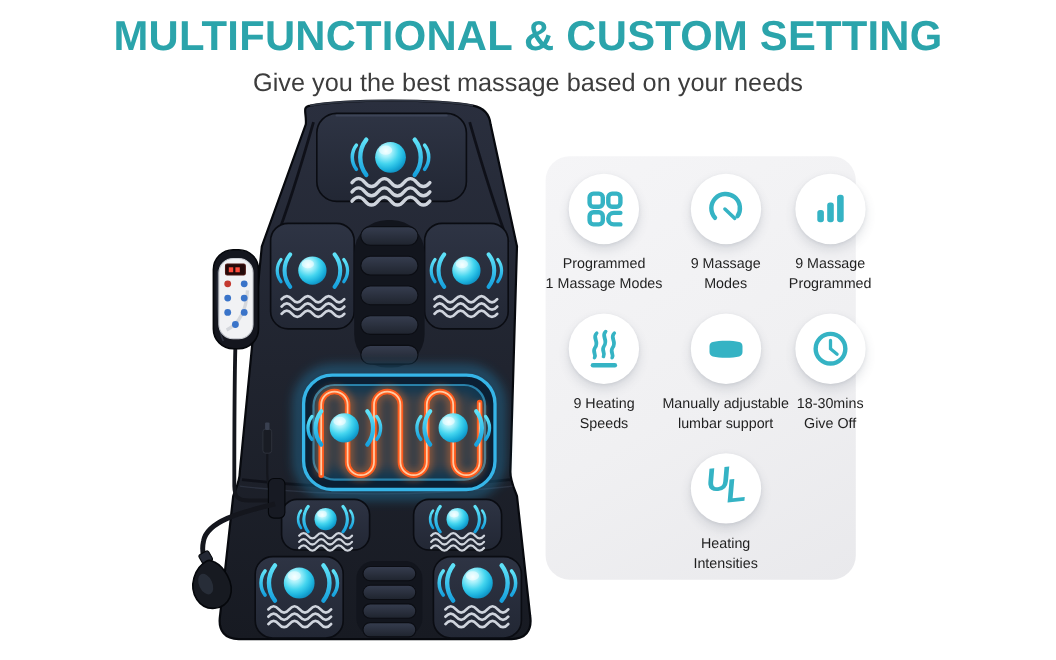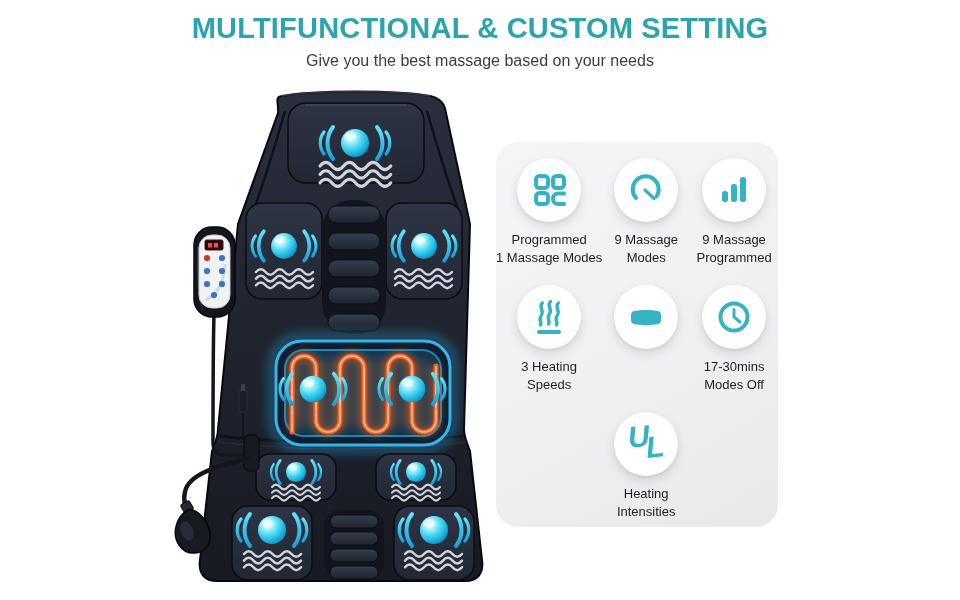--- a/index.html
+++ b/index.html
@@ -1,21 +1,21 @@
 <!DOCTYPE html>
 <html><head>
 <meta charset="utf-8">
 <style>
   html,body{margin:0;padding:0;background:#ffffff;}
   .page{position:relative;width:960px;height:600px;background:#ffffff;overflow:hidden;
         font-family:"Liberation Sans",sans-serif;}
   
   .header{position:absolute;top:12px;left:0;width:100%;text-align:center;}
-  .title{margin:0;font-size:29px;font-weight:bold;color:#2ba4ab;letter-spacing:0.2px;}
-  .subtitle{margin:7px 0 0 0;font-size:16px;color:#3d3d3d;}
+  .title{margin:0;font-size:38px;font-weight:bold;color:#2ba4ab;letter-spacing:0.2px;}
+  .subtitle{margin:7px 0 0 0;font-size:23px;color:#3d3d3d;}
   
   .chair-wrap{position:absolute;left:158px;top:86px;width:340px;height:512px;}
   
   .features-panel{position:absolute;left:496px;top:142px;width:282px;height:385px;
         border-radius:22px;
         background:linear-gradient(150deg,#f5f5f7 0%,#f0f0f2 55%,#e9e9ec 100%);}
   .feature-grid{display:grid;grid-template-columns:repeat(3,1fr);padding-top:16px;
         row-gap:18px;justify-items:center;}
   .feature{display:flex;flex-direction:column;align-items:center;}
   .feature.center-col{grid-column:2;}
@@ -279,43 +279,47 @@
           <svg width="40" height="40" viewBox="0 0 40 40">
             <g fill="none" stroke="#35b3c4" stroke-width="3.4" stroke-linecap="round" transform="skewX(-6)">
               <path d="M14,6 c-4,4 3.5,7.5 0,13 c-2.5,4 2,6 0.5,9"></path>
               <path d="M22,4.5 c-4,4 3.5,7.5 0,13 c-2.5,4 2,6 0.5,9.5"></path>
               <path d="M30,6 c-4,4 3.5,7.5 0,13 c-2.5,4 2,6 0.5,9"></path>
             </g>
             <rect x="8" y="33" width="24" height="4" rx="2" fill="#35b3c4"></rect>
           </svg>
         </div>
         <div class="feature-label">
-          <span>3 Heating</span>
+          <span>9 Heating</span>
             <span>Speeds</span>
         </div>
       </div>
 
       <div class="feature">
         <div class="icon-circle">
           <svg width="40" height="40" viewBox="0 0 40 40">
             <path d="M8,14 C14,12.5 26,12.5 32,14 C34,14.5 35,16 35,18 L35,23 C35,25 34,26.5 32,27 C26,28.5 14,28.5 8,27 C6,26.5 5,25 5,23 L5,18 C5,16 6,14.5 8,14 Z" fill="#35b3c4"></path>
           </svg>
+        </div>
+        <div class="feature-label">
+          <span>Manually adjustable</span>
+            <span>lumbar support</span>
         </div>
       </div>
 
       <div class="feature">
         <div class="icon-circle">
           <svg width="38" height="38" viewBox="0 0 38 38">
             <circle cx="19" cy="19" r="13.5" fill="none" stroke="#35b3c4" stroke-width="4"></circle>
             <path d="M19,11.5 L19,19 L25,24" fill="none" stroke="#35b3c4" stroke-width="3" stroke-linecap="round"></path>
           </svg>
         </div>
         <div class="feature-label">
-          <span>17-30mins</span>
-            <span>Modes Off</span>
+          <span>18-30mins</span>
+            <span>Give Off</span>
         </div>
       </div>
 
       <div class="feature center-col">
         <div class="icon-circle">
           <div class="ul-mark">
             <span class="ul-u">U</span>
             <span class="ul-l">L</span>
           </div>
         </div>

